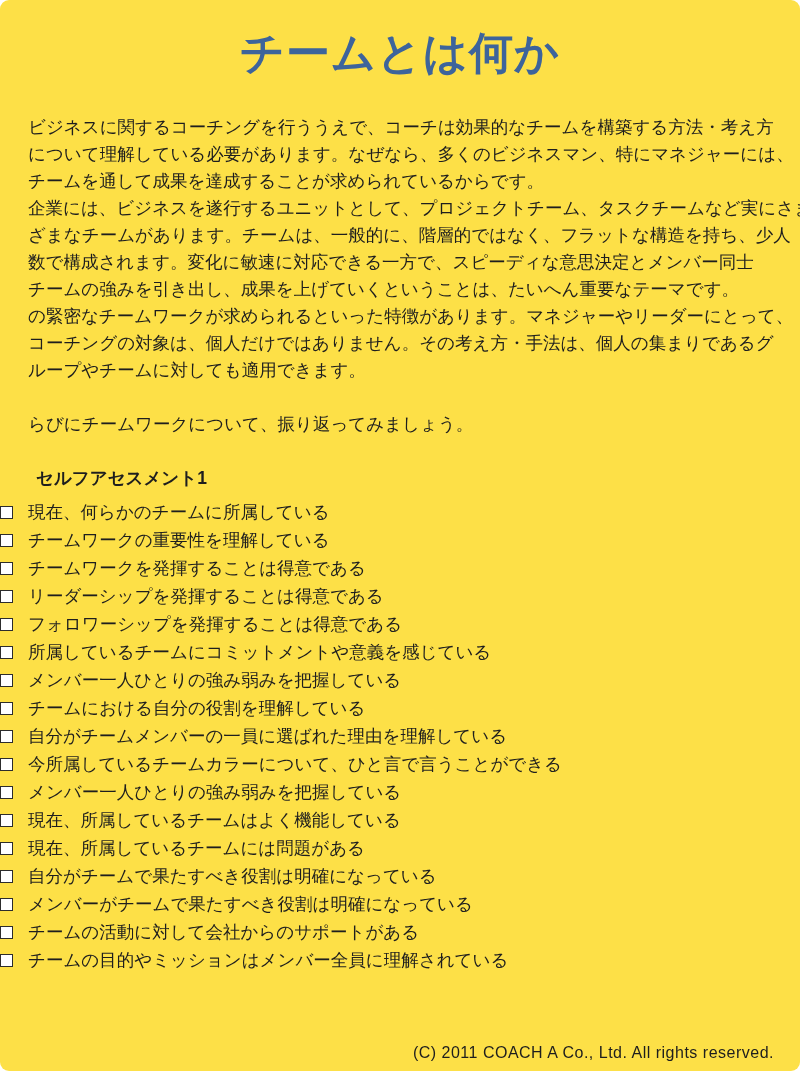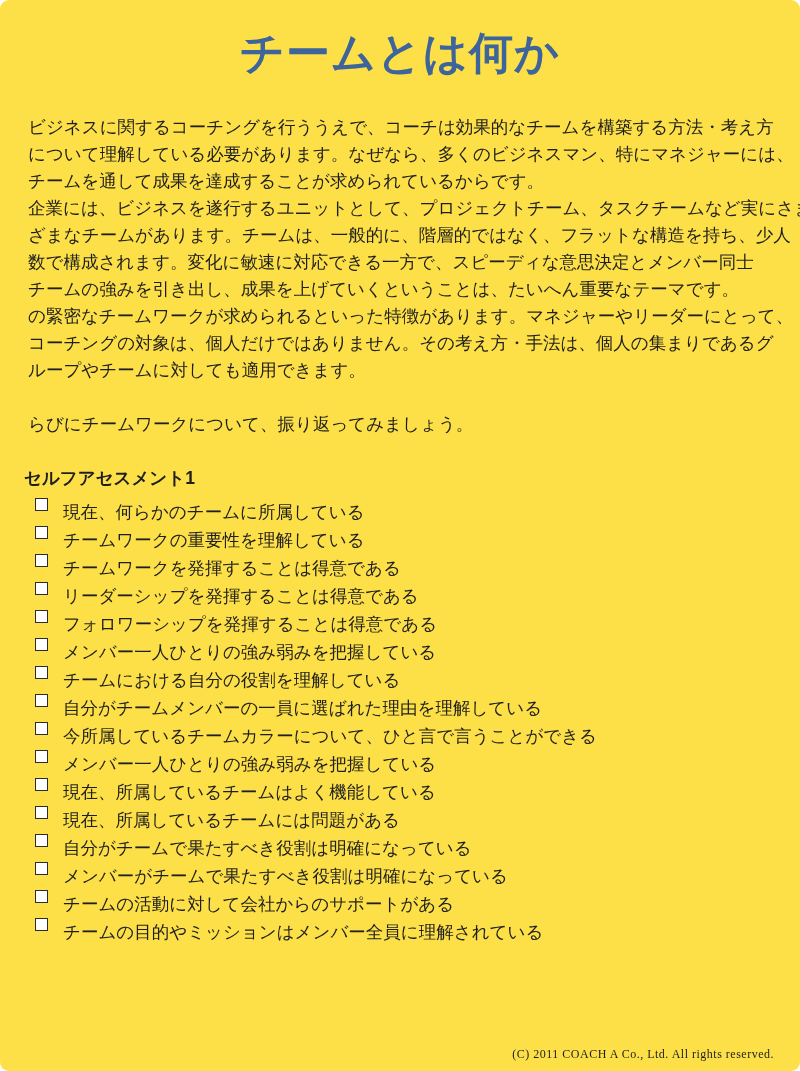--- a/index.html
+++ b/index.html
@@ -29,50 +29,50 @@
     margin-top: 34px;
     padding: 0 28px;
     font-size: 17.5px;
   }
   .body-block .line {
     line-height: 27px;
     white-space: nowrap;
   }
   .spacer { height: 27px; }
   .checklist-heading {
-    padding: 0 24px;
+    padding: 0 36px;
     font-size: 17.5px;
     line-height: 27px;
     font-weight: bold;
   }
   .checklist { margin-top: 6px; }
   .check-row {
     display: flex;
+    align-items: center;
     height: 28px;
-    padding-left: 35px;
   }
   .checkbox {
     flex: none;
     width: 13px;
     height: 13px;
     border: 1.5px solid #2c2c2c;
     background: #ffffff;
     margin-right: 15px;
   }
   .check-label {
     font-size: 17.5px;
     line-height: 28px;
     white-space: nowrap;
   }
   .footer {
     position: absolute;
     right: 26px;
     bottom: 9px;
-    font-family: Liberation Serif, serif;
-    font-size: 12px;
+    font-family: Liberation Sans, sans-serif;
+    font-size: 16px;
     letter-spacing: 0.5px;
     color: #1e1e1e;
     white-space: nowrap;
   }
 </style>
 </head>
 <body>
 
 <div class="page">
   <h1 class="title">チームとは何か</h1>
@@ -116,20 +116,24 @@
       <div class="check-row">
         <span class="checkbox"></span>
         <span class="check-label">リーダーシップを発揮することは得意である</span>
       </div>
       <div class="check-row">
         <span class="checkbox"></span>
         <span class="check-label">フォロワーシップを発揮することは得意である</span>
       </div>
       <div class="check-row">
         <span class="checkbox"></span>
+        <span class="check-label">所属しているチームにコミットメントや意義を感じている</span>
+      </div>
+      <div class="check-row">
+        <span class="checkbox"></span>
         <span class="check-label">メンバー一人ひとりの強み弱みを把握している</span>
       </div>
       <div class="check-row">
         <span class="checkbox"></span>
         <span class="check-label">チームにおける自分の役割を理解している</span>
       </div>
       <div class="check-row">
         <span class="checkbox"></span>
         <span class="check-label">自分がチームメンバーの一員に選ばれた理由を理解している</span>
       </div>

